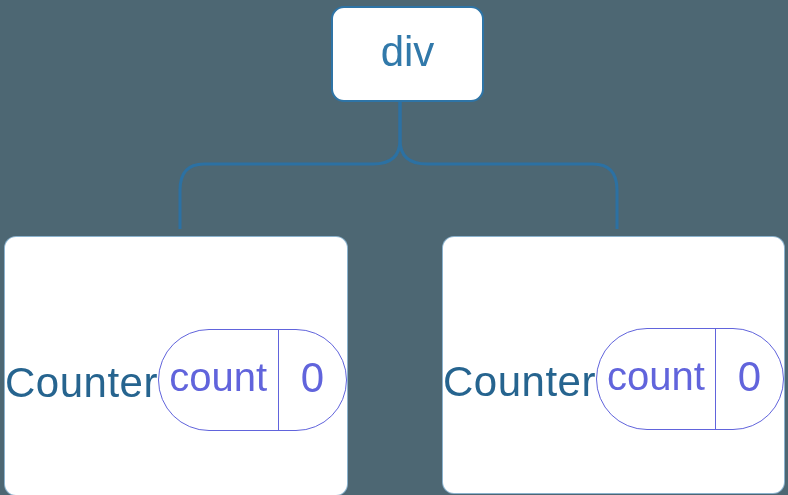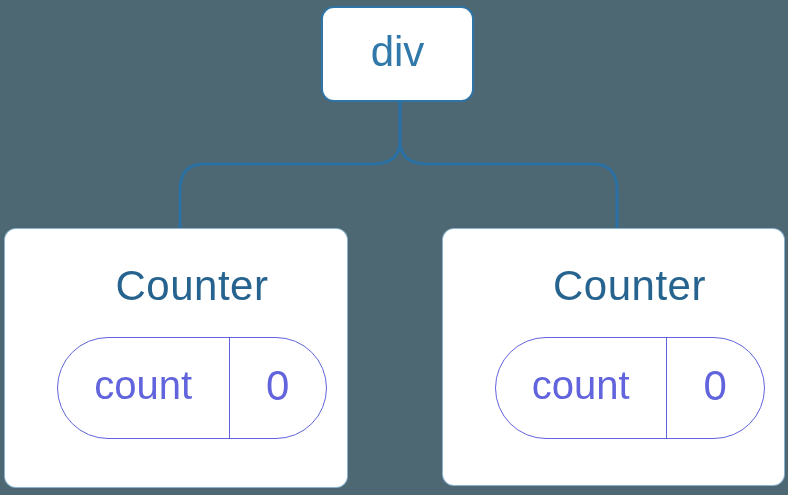--- a/index.html
+++ b/index.html
@@ -27,46 +27,45 @@
     left: 0; top: 0;
     width: 788px; height: 495px;
   }
   .connector-svg path {
     fill: none;
     stroke: var(--line);
     stroke-width: 3;
   }
   .root-node {
     position: absolute;
-    left: 321px; top: 6px;
+    left: 331px; top: 6px;
     width: 153px; height: 96px;
     background: var(--card-bg);
     border: 2.5px solid var(--node-border);
     border-radius: 13px;
     display: flex;
     align-items: center;
     justify-content: center;
   }
   .root-node .node-label {
     color: var(--node-text);
     font-size: 42px;
     line-height: 1;
     padding-bottom: 4px;
   }
   .component-card {
     position: absolute;
-    top: 228px;
+    top: 236px;
     width: 344px; height: 260px;
     background: var(--card-bg);
     border: 1.5px solid rgba(46, 116, 166, 0.55);
     border-radius: 12px;
     display: flex;
-    flex-direction: column;
+    flex-direction: row;
     align-items: center;
-    padding-left: 32px;
   }
   .card-left  { left: 4px; }
   .card-right { left: 442px; width: 343px; height: 258px; }
   .card-title {
     margin-top: 34px;
     color: var(--title-text);
     font-size: 42px;
     font-weight: 500;
     letter-spacing: 0.5px;
     line-height: 1.1;

